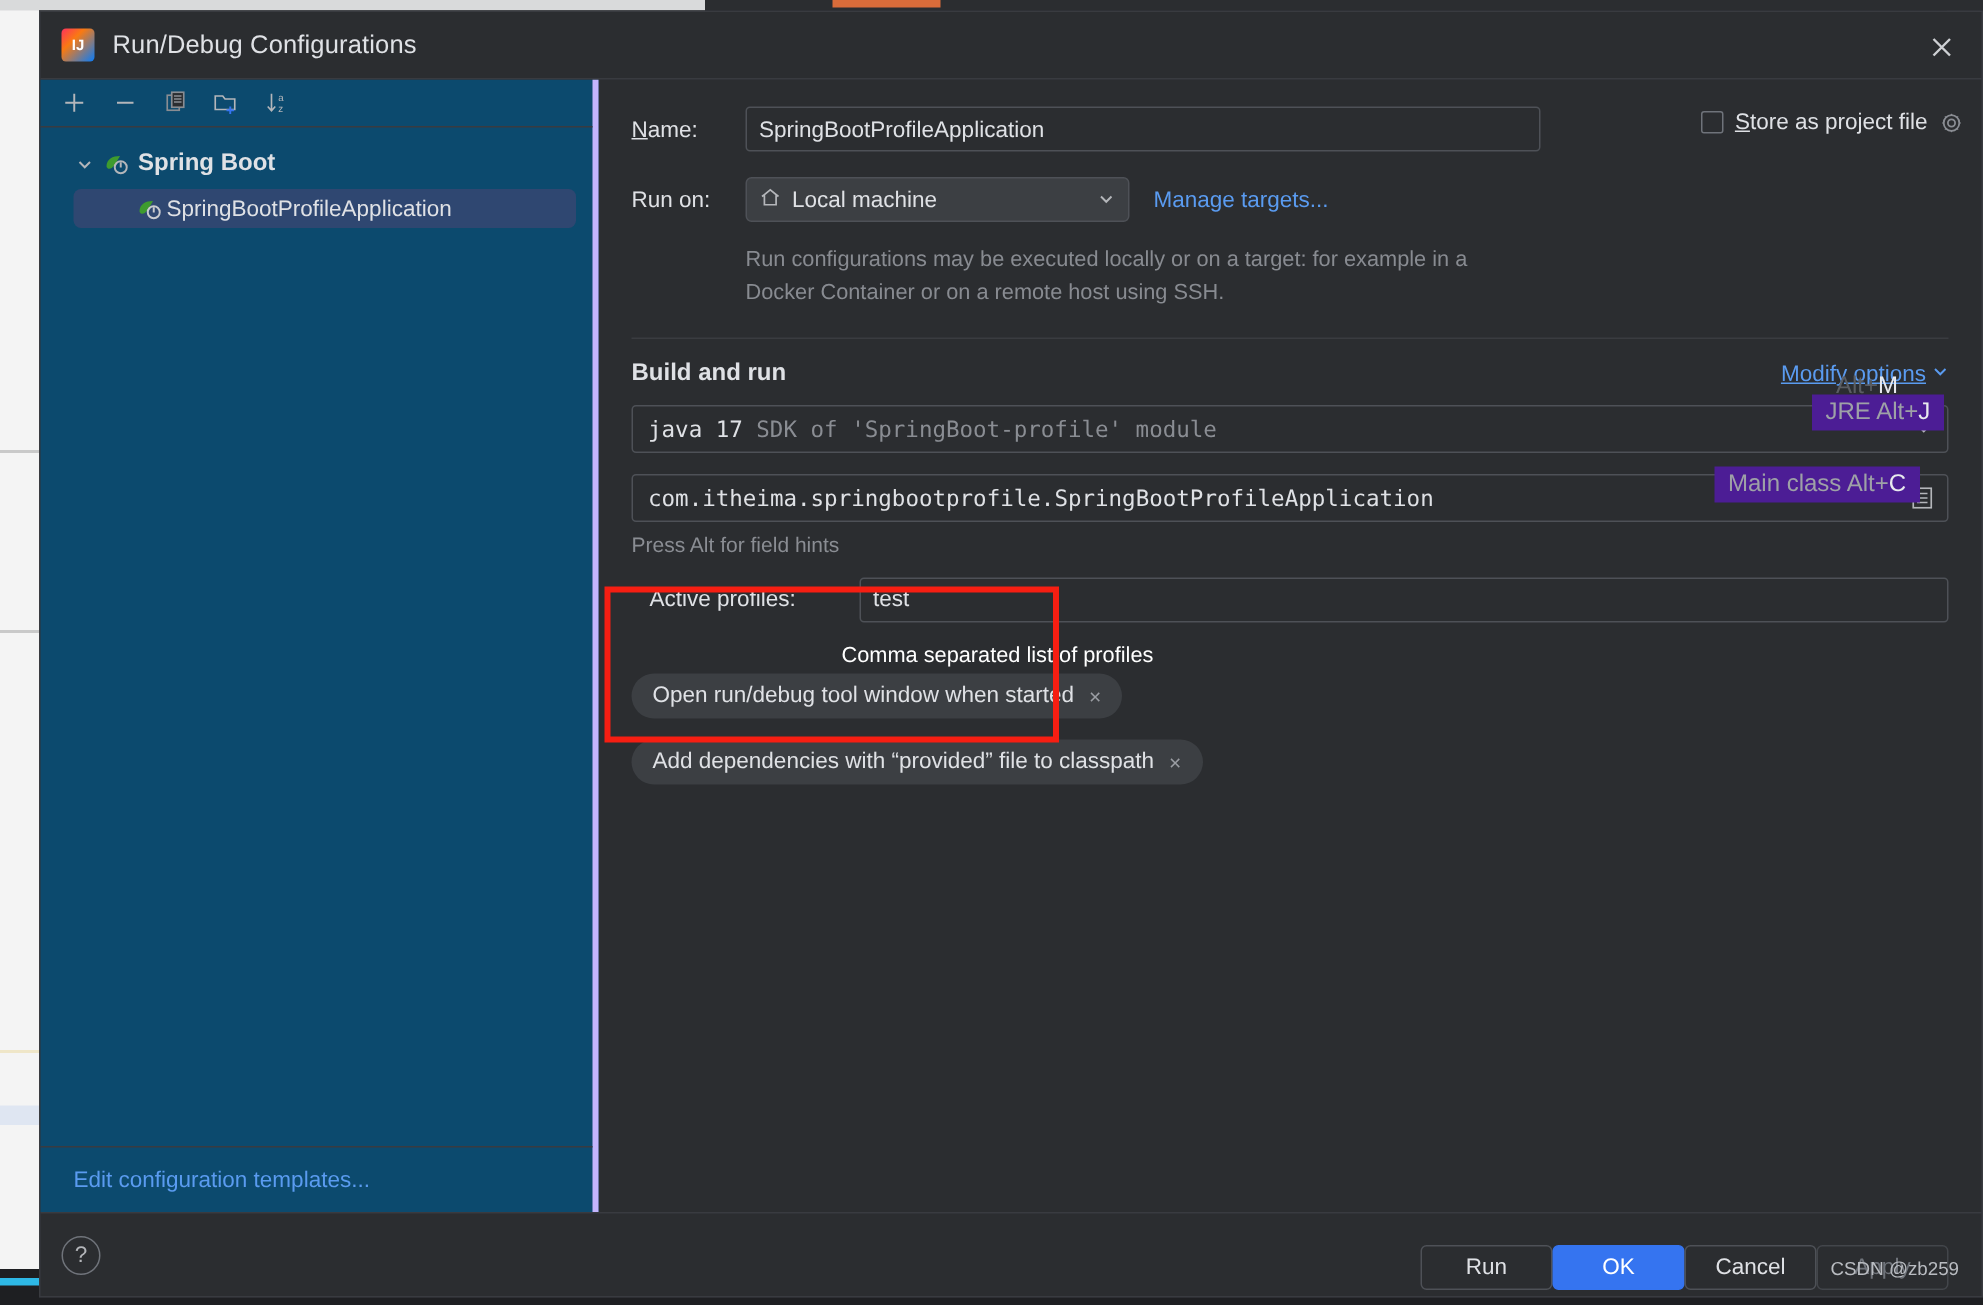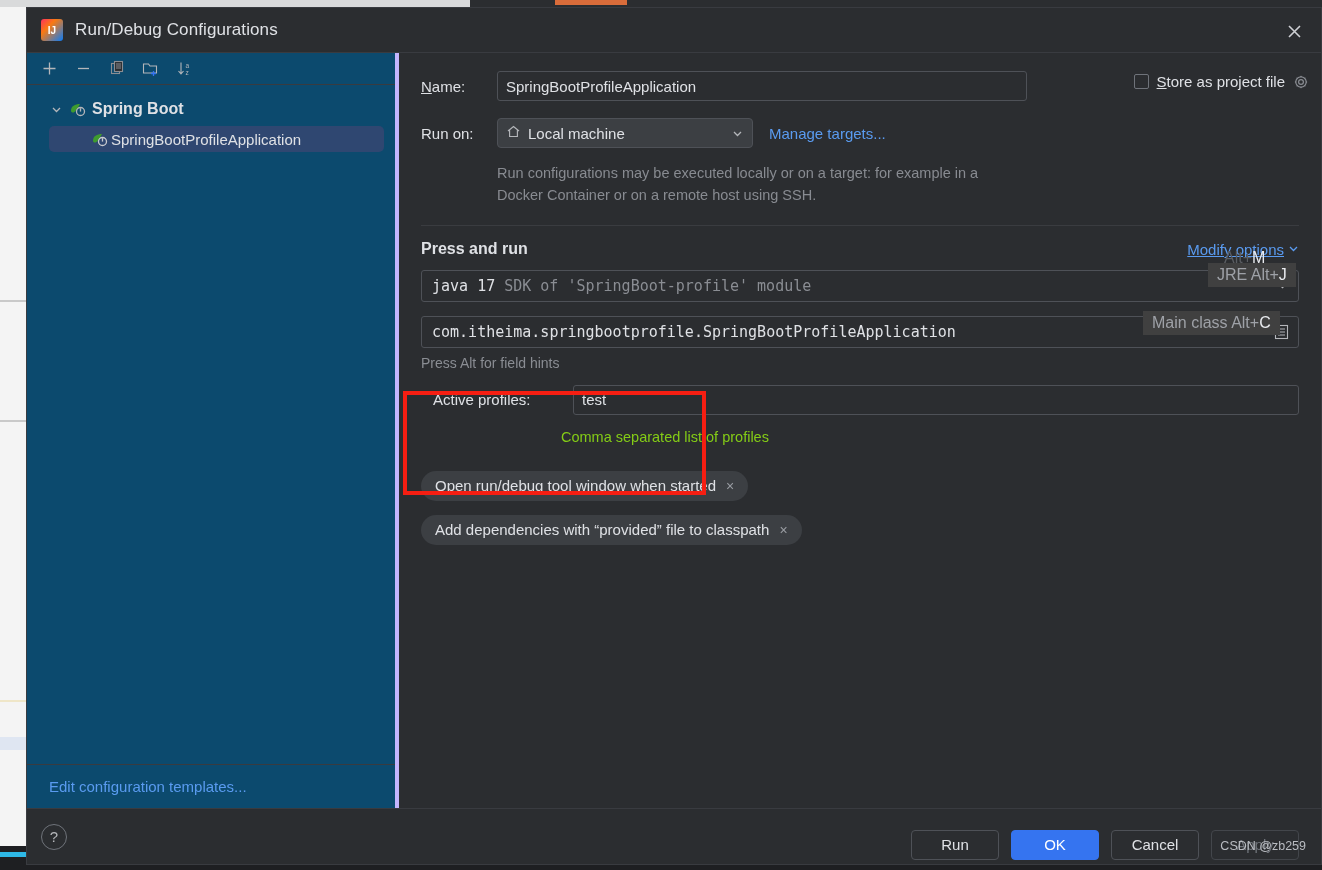--- a/index.html
+++ b/index.html
@@ -259,24 +259,24 @@
     margin-top: 7px; font-size: 14px; color: #8a8d93;
   }
 
   .profiles-row {
     margin-top: 14px; display: flex; align-items: center;
   }
   .profiles-label { font-size: 15px; color: #dfe1e5; width: 140px; flex: 0 0 140px; margin-left: 12px; }
   .profiles-input { flex: 1 1 auto; height: 30px; }
 
   .comma-hint {
-    margin: 14px 0 0 140px; font-size: 14.5px; color: #84cc16;
-  }
-
-  .chips { margin-top: 26px; }
+    margin: 14px 0 0 140px; font-size: 14.5px; color: #ffffff;
+  }
+
+  .chips { margin-top: 4px; }
   .chip {
     display: inline-flex; align-items: center; gap: 10px;
     height: 30px; padding: 0 14px;
     background: #3c3f43; border-radius: 16px;
     color: #dfe1e5; font-size: 15px; margin-bottom: 14px;
     cursor: pointer;
   }
   .chip-x { color: #9a9da3; font-size: 14px; cursor: pointer; }
   .chip-block { display: block; }
 
@@ -286,21 +286,21 @@
     left: 403px; top: 391px;
     width: 303px; height: 104px;
     border: 4px solid #f61e12;
     pointer-events: none;
     z-index: 40;
   }
 
   
   .alt-hint {
     position: absolute; z-index: 30;
-    background: #404040;
+    background: #4c1d95;
     color: #9ea1a7;
     font-size: 16px;
     padding: 3px 9px;
     white-space: nowrap;
   }
   .alt-hint b { color: #e8eaee; font-weight: normal; }
   .alt-hint.plain {
     background: transparent; color: #5a5d62;
   }
   #hint-altm { left: 1215px; top: 246px; }
@@ -315,21 +315,21 @@
     padding: 0 22px 0 14px;
     position: relative;
   }
   .help-btn {
     width: 26px; height: 26px; border-radius: 50%;
     border: 1px solid #6f737a; color: #b4b6ba;
     display: flex; align-items: center; justify-content: center;
     font-size: 15px; cursor: pointer;
   }
   .footer-right {
-    margin-left: auto; display: flex; align-items: flex-start; gap: 12px; margin-top: 16px;
+    margin-left: auto; display: flex; align-items: flex-start;  margin-top: 16px;
   }
   .btn {
     min-width: 88px; height: 30px; border-radius: 4px;
     border: 1px solid #4e5157; background: #2b2d30;
     color: #dfe1e5; font-size: 15px;
     display: flex; align-items: center; justify-content: center;
     cursor: pointer; padding: 0 16px;
     font-family: "Liberation Sans", sans-serif;
   }
   .btn.primary {
@@ -496,21 +496,21 @@
             </span>
           </div>
           <span class="link manage-link">Manage targets...</span>
         </div>
 
         <div class="helper-text">Run configurations may be executed locally or on a target: for example in a Docker Container or on a remote host using SSH.</div>
 
         <div class="divider"></div>
 
         <div class="section-row">
-          <div class="section-title">Press and run</div>
+          <div class="section-title">Build and run</div>
           <div class="modify-wrap">
             <span class="modify-link">Modify options</span>
             <span class="modify-caret">
               <svg width="11" height="11" viewBox="0 0 11 11">
                   <path d="M2 4 L5.5 7.5 L9 4" stroke="#5a9bf0" stroke-width="1.3" fill="none"></path>
                 </svg>
             </span>
           </div>
         </div>
 

